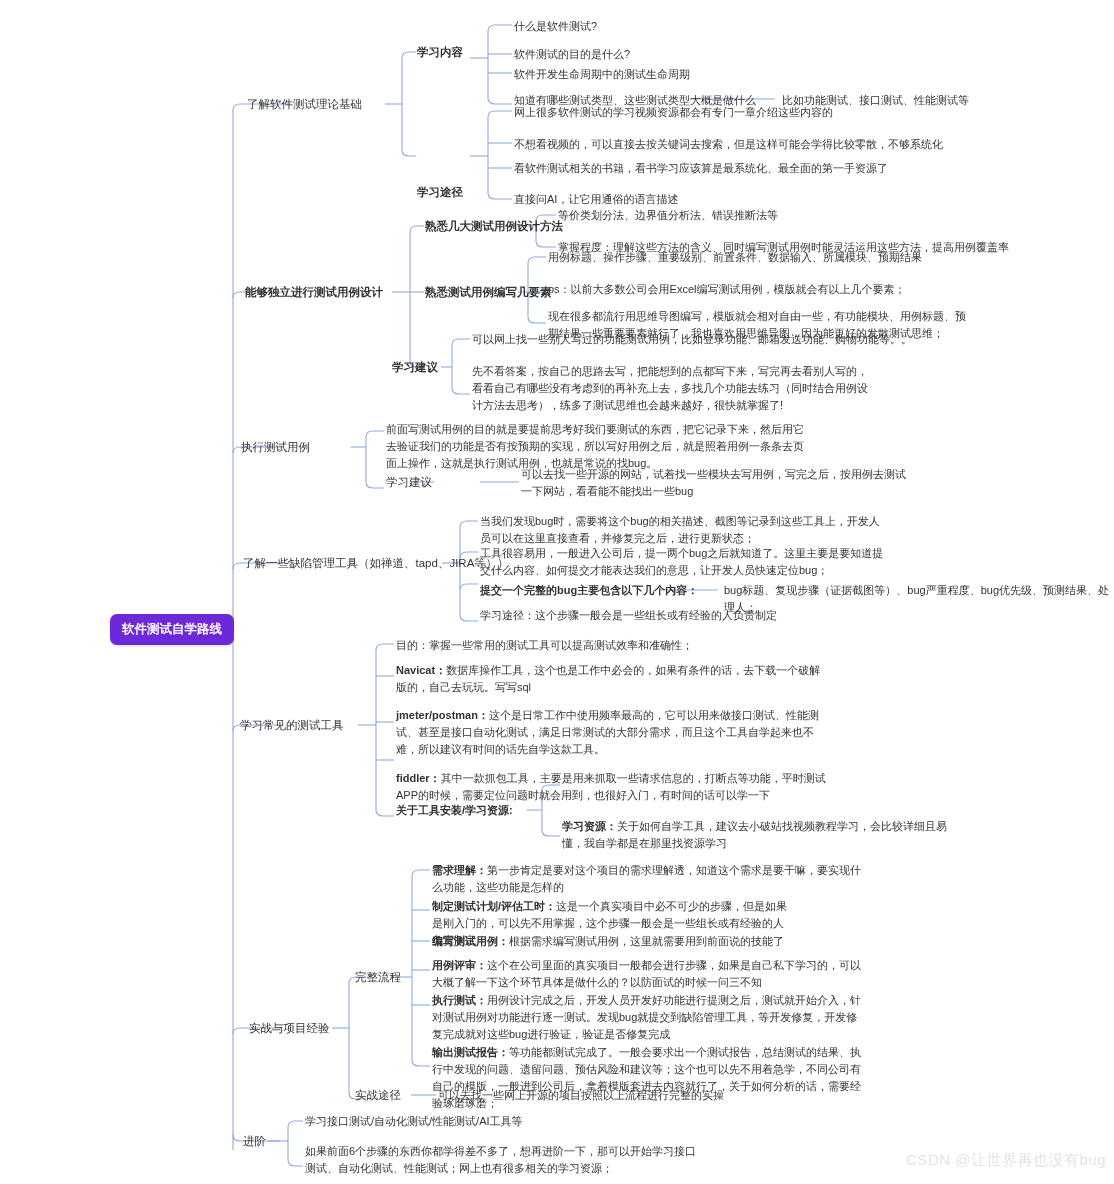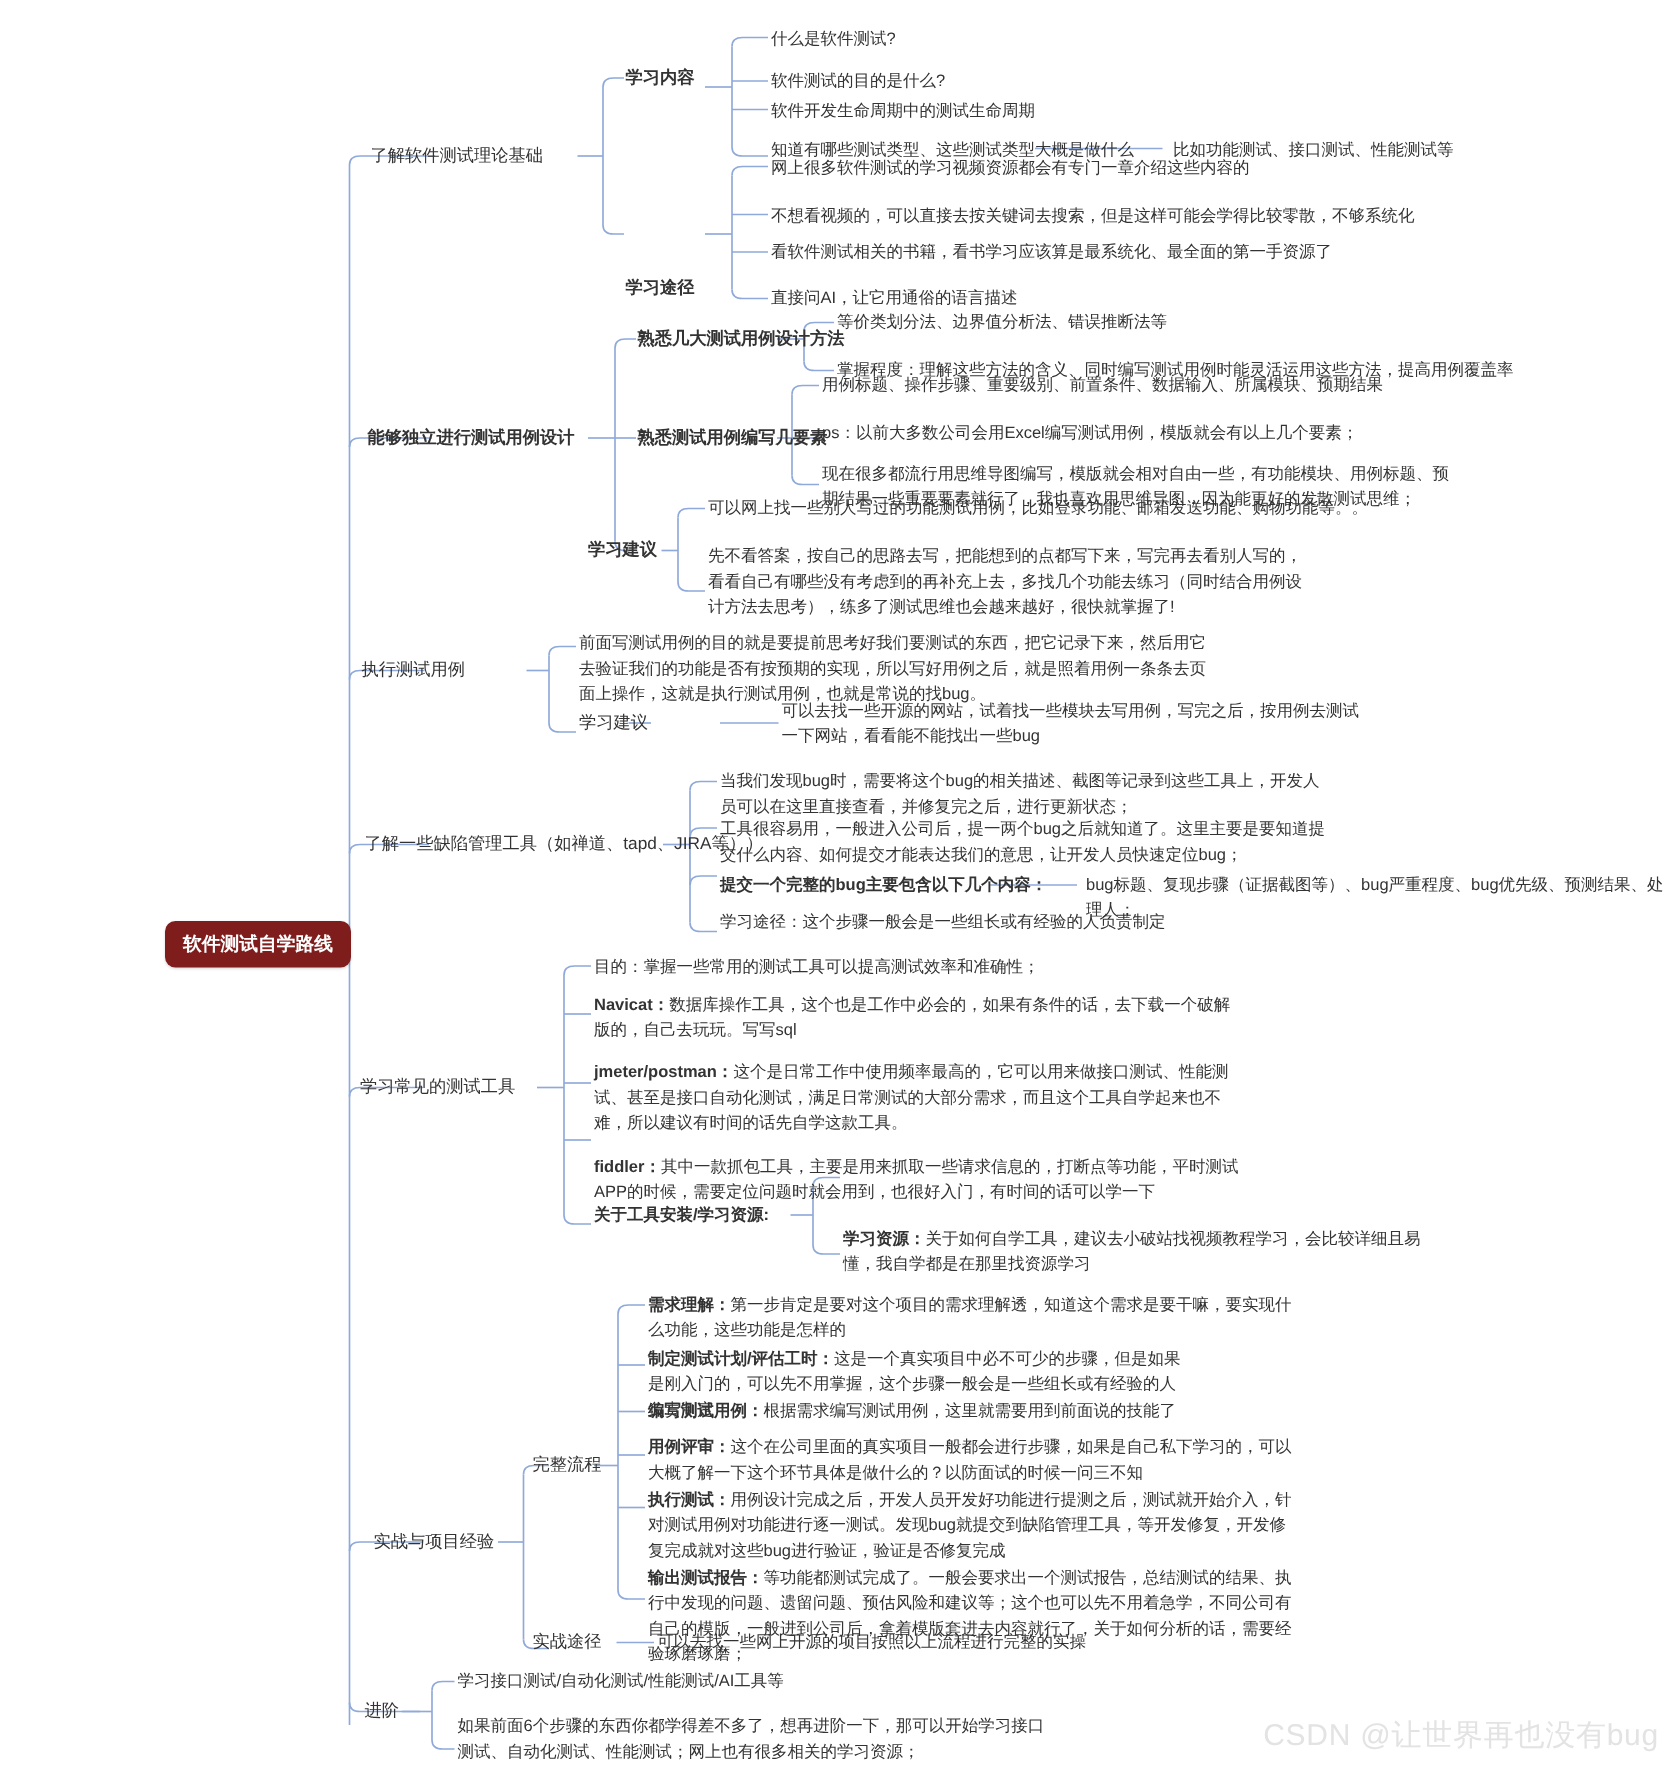--- a/index.html
+++ b/index.html
@@ -6,28 +6,28 @@
   body{
     width:1114px;height:1184px;background:#ffffff;
     font-family:"Liberation Sans","DejaVu Sans",sans-serif;
     color:#262626;overflow:hidden;position:relative;
   }
   #map{position:absolute;left:0;top:0;width:1114px;height:1184px;}
   svg.links{position:absolute;left:0;top:0;width:1114px;height:1184px;pointer-events:none;}
   .node{position:absolute;font-size:11px;line-height:17px;color:#333;}
   .node.bold{font-weight:bold;}
   .root{
-    position:absolute;background:#7f1d1d;color:#fff;font-weight:bold;font-size:12.5px;
+    position:absolute;background:#6d28d9;color:#fff;font-weight:bold;font-size:12.5px;
     border-radius:7px;padding:7px 12px;white-space:nowrap;
     box-shadow:0 1px 2px rgba(0,0,0,.15);
   }
   .l1{font-size:11.5px;}
   .leaf{font-size:11px;}
   .wm{
-    position:absolute;right:8px;bottom:14px;color:#e3e3e3;font-size:20px;
+    position:absolute;right:8px;bottom:14px;color:#e3e3e3;font-size:15px;
     letter-spacing:.5px;white-space:nowrap;
   }
   .node span.b{font-weight:bold;}
 </style>
 </head>
 <body>
 
 <div id="map">
   <svg class="links" viewBox="0 0 1114 1184">
     <g fill="none" stroke="#8fa9da" stroke-width="1.1">

